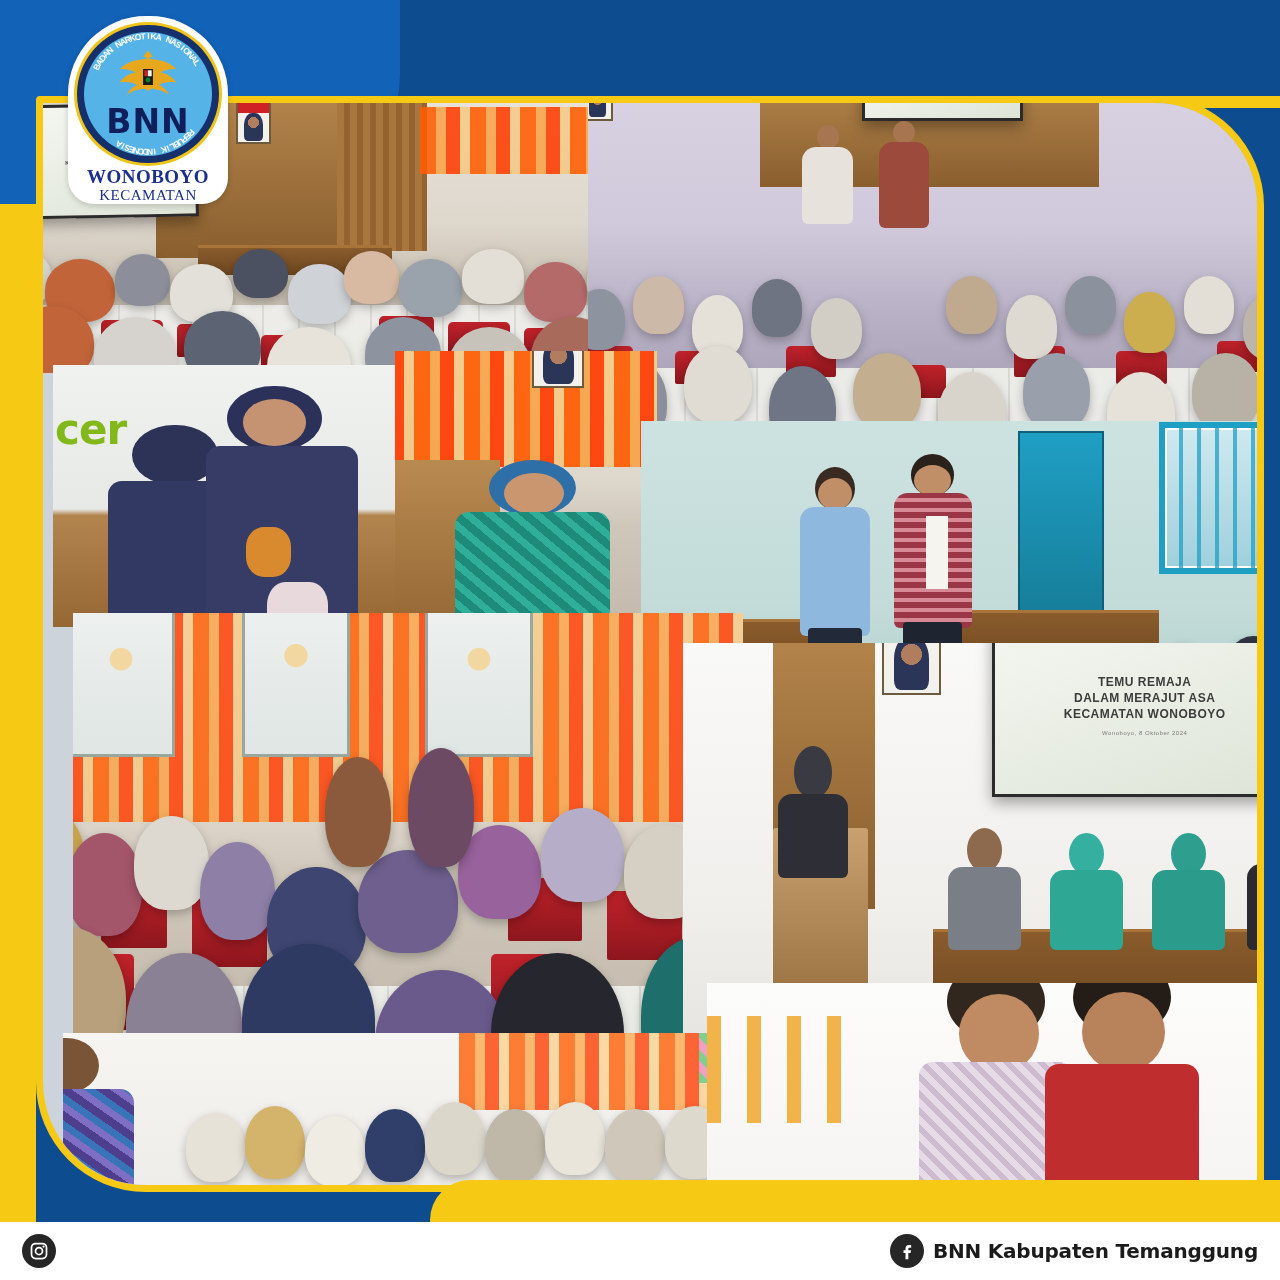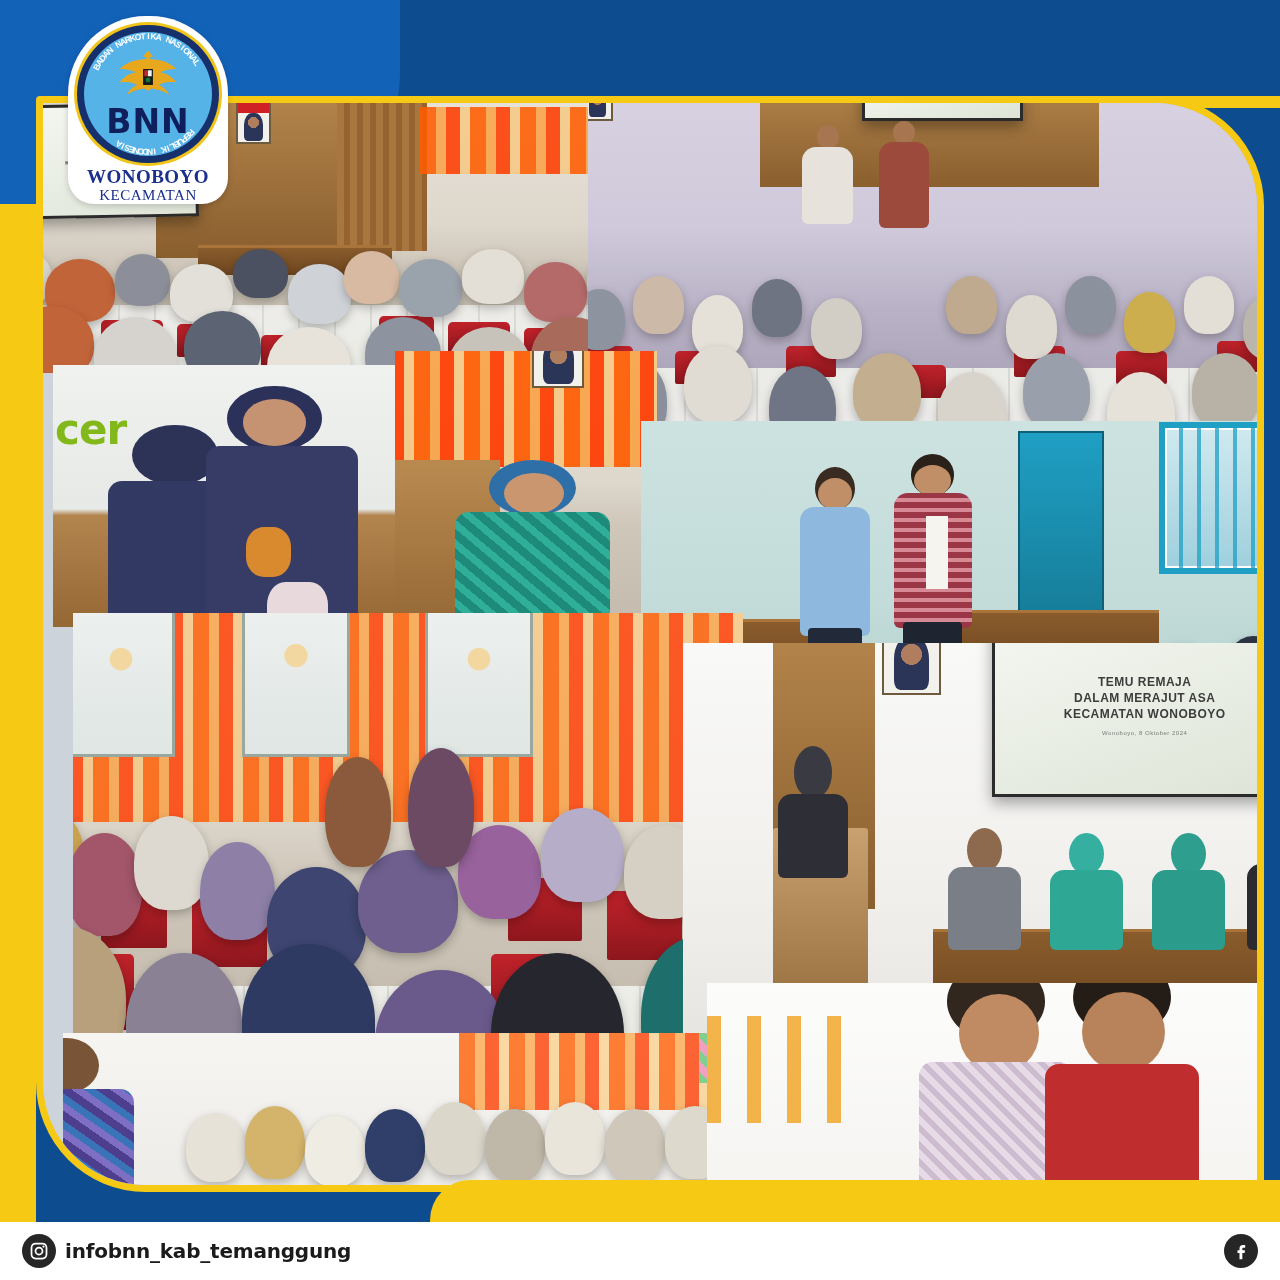--- a/index.html
+++ b/index.html
@@ -734,28 +734,28 @@
   <div class="footer">
 
     <div class="fitem">
       <div class="fic">
         <svg width="20" height="20" viewBox="0 0 24 24">
           <rect x="3" y="3" width="18" height="18" rx="5" fill="none" stroke="#fff" stroke-width="2.1"></rect>
           <circle cx="12" cy="12" r="4.2" fill="none" stroke="#fff" stroke-width="2.1"></circle>
           <circle cx="17.4" cy="6.6" r="1.35" fill="#fff"></circle>
         </svg>
       </div>
-      <div class="flabel">infobnn_kab_temanggung</div>
     </div>
 
 
     <div class="fitem">
       <div class="fic">
         <svg width="20" height="20" viewBox="0 0 24 24">
           <path d="M14.6 8.2 H17 V4.9 H14.2 C11.6 4.9 10.2 6.4 10.2 8.9 V11 H7.8 V14.3 H10.2 V22 H13.6 V14.3 H16.3 L16.8 11 H13.6 V9.4 C13.6 8.6 13.9 8.2 14.6 8.2 Z" fill="#fff"></path>
         </svg>
       </div>
+      <div class="flabel">BNN Kabupaten Temanggung</div>
     </div>
 
 
   </div>
 
 </div>
 
 </body></html>

